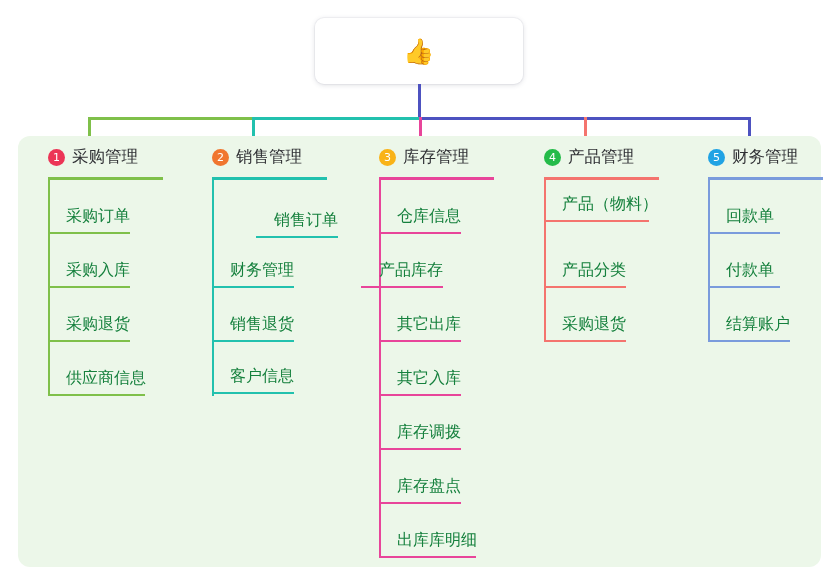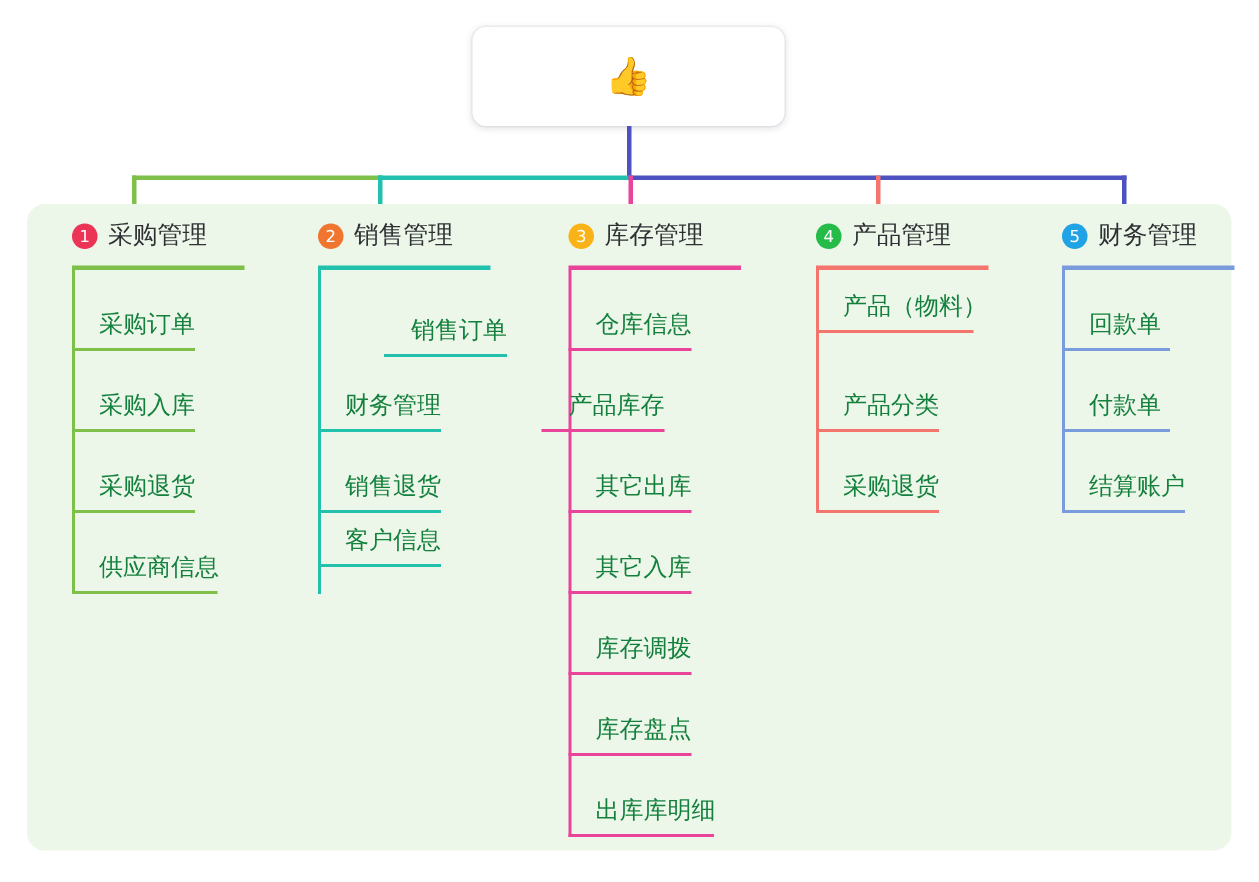--- a/index.html
+++ b/index.html
@@ -183,21 +183,21 @@
           <div class="leaf-rule" style="width: 82px; background: rgb(34, 193, 174);"></div>
         </div>
         <div class="leaf" style="left: 22px; top: 90px; width: 82px;">
           <span class="leaf-label">财务管理</span>
           <div class="leaf-rule" style="width: 82px; background: rgb(34, 193, 174);"></div>
         </div>
         <div class="leaf" style="left: 22px; top: 144px; width: 82px;">
           <span class="leaf-label">销售退货</span>
           <div class="leaf-rule" style="width: 82px; background: rgb(34, 193, 174);"></div>
         </div>
-        <div class="leaf" style="left: 22px; top: 180px; width: 82px; text-align: center;">
+        <div class="leaf" style="left: 22px; top: 196px; width: 82px; text-align: center;">
           <span class="leaf-label">客户信息</span>
           <div class="leaf-rule" style="width: 82px; background: rgb(34, 193, 174);"></div>
         </div>
       </div>
       <div class="column" style="left: 357px;">
         <div class="col-head">
           <span class="badge" style="background: rgb(249, 179, 24);">3</span>
           <span class="col-title">库存管理</span>
         </div>
         <div class="head-rule" style="width: 115px; background: rgb(232, 69, 154);"></div>

